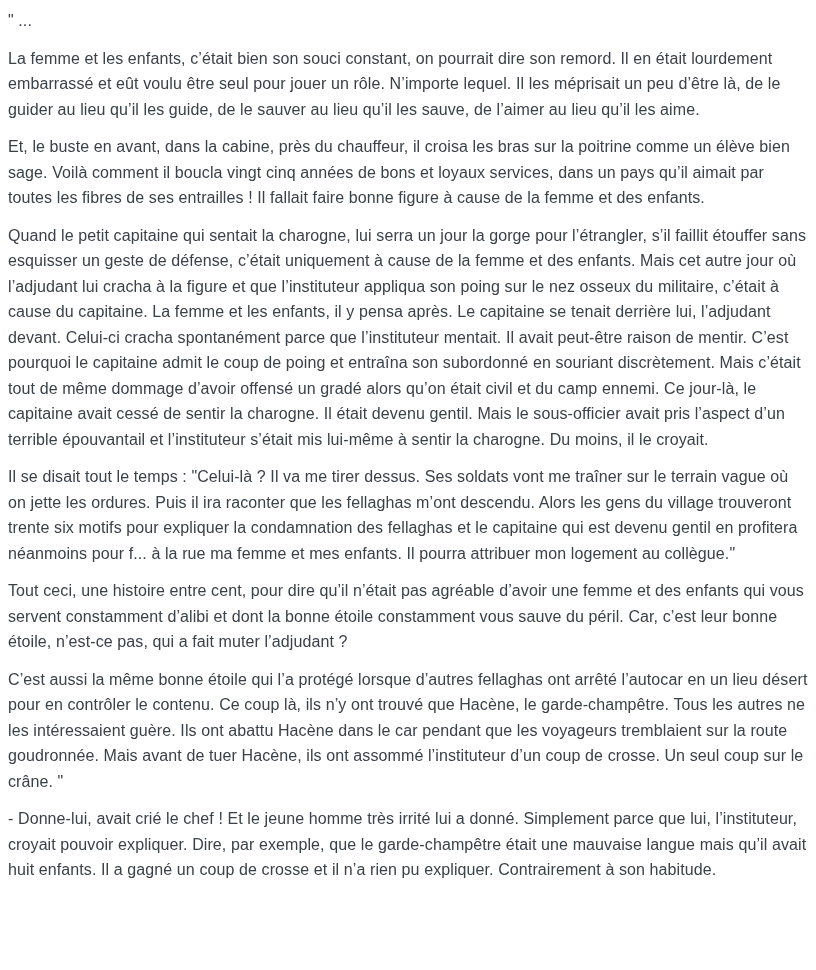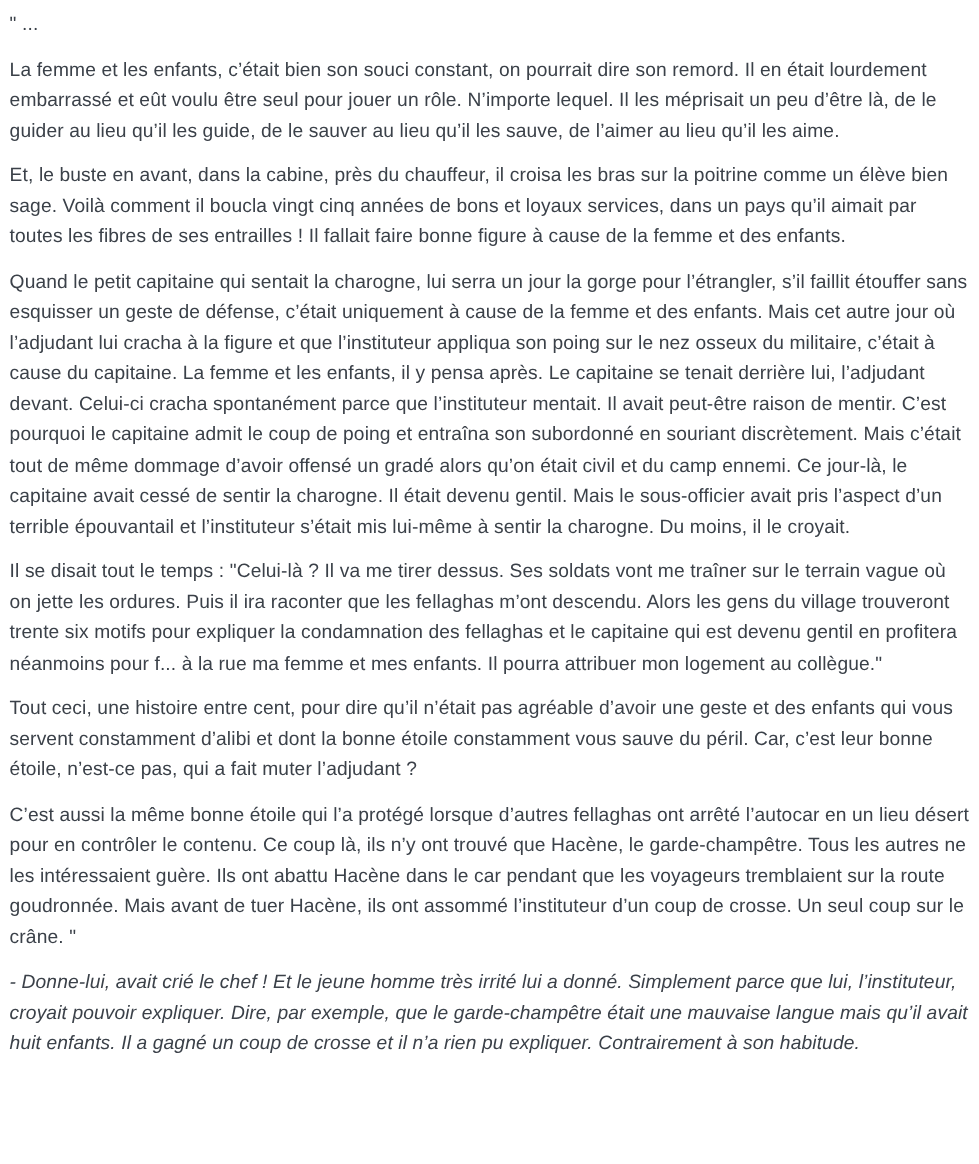--- a/index.html
+++ b/index.html
@@ -24,38 +24,37 @@
     .article p {
       margin: 0 0 12px 0;
       font-size: 16px;
       line-height: 25.5px;
       letter-spacing: 0.1px;
       color: #3b4149;
       white-space: pre-wrap;
     }
     .article p:last-child {
       margin-bottom: 0;
-      font-style: italic;
     }
     .opening-line {
       margin-bottom: 12px;
     }
   </style>
 </head>
 <body>
 
 <article class="article">
   <p class="opening-line">" ...</p>
 
   <p>La femme et les enfants, c’était bien son souci constant, on pourrait dire son remord. Il en était lourdement embarrassé et eût voulu être seul pour jouer un rôle. N’importe lequel. Il les méprisait un peu d’être là, de le guider au lieu qu’il les guide, de le sauver au lieu qu’il les sauve, de l’aimer au lieu qu’il les aime.</p>
 
   <p>Et, le buste en avant, dans la cabine, près du chauffeur, il croisa les bras sur la poitrine comme un élève bien sage. Voilà comment il boucla vingt cinq années de bons et loyaux services, dans un pays qu’il aimait par toutes les fibres de ses entrailles ! Il fallait faire bonne figure à cause de la femme et des enfants.</p>
 
   <p>Quand le petit capitaine qui sentait la charogne, lui serra un jour la gorge pour l’étrangler, s’il faillit étouffer sans esquisser un geste de défense, c’était uniquement à cause de la femme et des enfants. Mais cet autre jour où l’adjudant lui cracha à la figure et que l’instituteur appliqua son poing sur le nez osseux du militaire, c’était à cause du capitaine. La femme et les enfants, il y pensa après. Le capitaine se tenait derrière lui, l’adjudant devant. Celui-ci cracha spontanément parce que l’instituteur mentait. Il avait peut-être raison de mentir. C’est pourquoi le capitaine admit le coup de poing et entraîna son subordonné en souriant discrètement. Mais c’était tout de même dommage d’avoir offensé un gradé alors qu’on était civil et du camp ennemi. Ce jour-là, le capitaine avait cessé de sentir la charogne. Il était devenu gentil. Mais le sous-officier avait pris l’aspect d’un terrible épouvantail et l’instituteur s’était mis lui-même à sentir la charogne. Du moins, il le croyait.</p>
 
   <p>Il se disait tout le temps : "Celui-là ? Il va me tirer dessus. Ses soldats vont me traîner sur le terrain vague où on jette les ordures. Puis il ira raconter que les fellaghas m’ont descendu. Alors les gens du village trouveront trente six motifs pour expliquer la condamnation des fellaghas et le capitaine qui est devenu gentil en profitera néanmoins pour f... à la rue ma femme et mes enfants. Il pourra attribuer mon logement au collègue."</p>
 
-  <p>Tout ceci, une histoire entre cent, pour dire qu’il n’était pas agréable d’avoir une geste et des enfants qui vous servent constamment d’alibi et dont la bonne étoile constamment vous sauve du péril. Car, c’est leur bonne étoile, n’est-ce pas, qui a fait muter l’adjudant ?</p>
+  <p>Tout ceci, une histoire entre cent, pour dire qu’il n’était pas agréable d’avoir une femme et des enfants qui vous servent constamment d’alibi et dont la bonne étoile constamment vous sauve du péril. Car, c’est leur bonne étoile, n’est-ce pas, qui a fait muter l’adjudant ?</p>
 
   <p>C’est aussi la même bonne étoile qui l’a protégé lorsque d’autres fellaghas ont arrêté l’autocar en un lieu désert pour en contrôler le contenu. Ce coup là, ils n’y ont trouvé que Hacène, le garde-champêtre. Tous les autres ne les intéressaient guère. Ils ont abattu Hacène dans le car pendant que les voyageurs tremblaient sur la route goudronnée. Mais avant de tuer Hacène, ils ont assommé l’instituteur d’un coup de crosse. Un seul coup sur le crâne. "</p>
 
   <p>- Donne-lui, avait crié le chef ! Et le jeune homme très irrité lui a donné. Simplement parce que lui, l’instituteur, croyait pouvoir expliquer. Dire, par exemple, que le garde-champêtre était une mauvaise langue mais qu’il avait huit enfants. Il a gagné un coup de crosse et il n’a rien pu expliquer. Contrairement à son habitude.</p>
 </article>
 
 </body></html>

